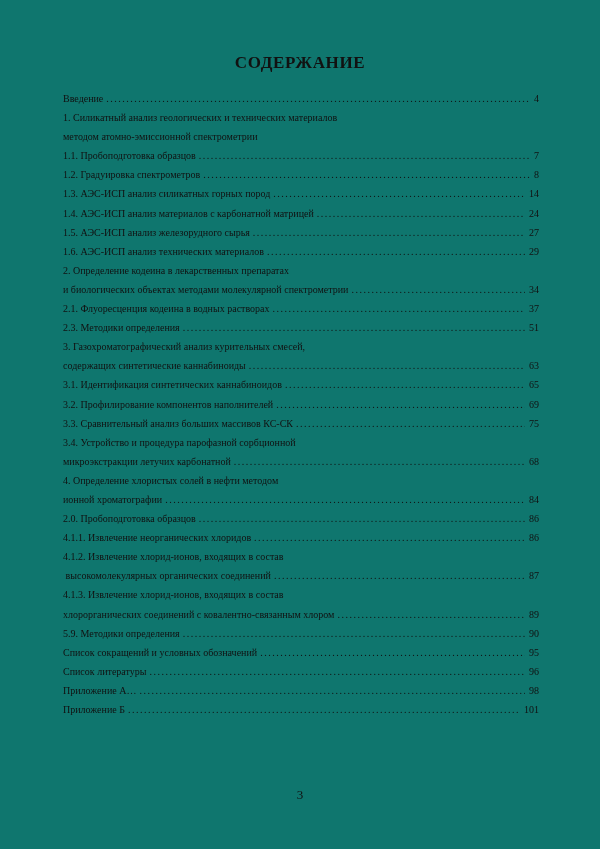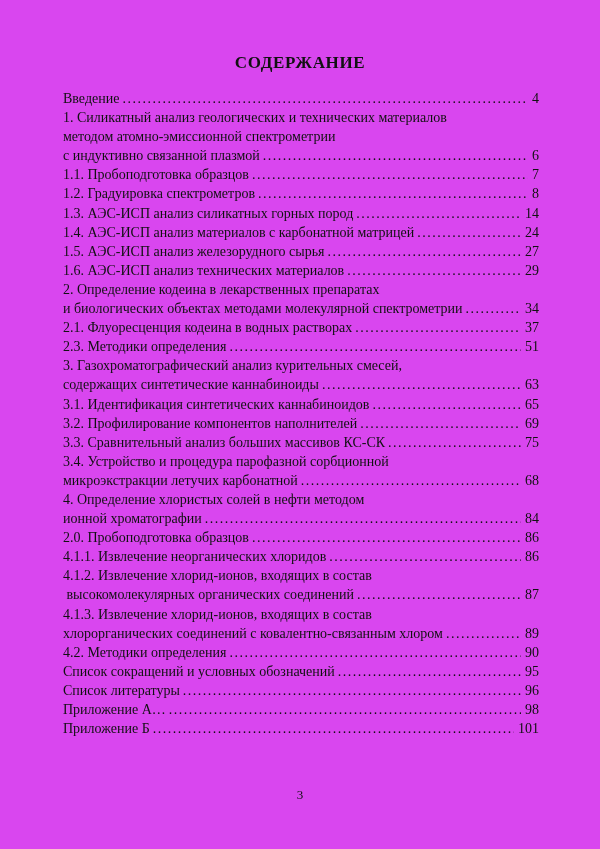--- a/index.html
+++ b/index.html
@@ -6,37 +6,37 @@
   body {
     width: 600px; height: 849px;
     background: #ffffff;
     font-family: "Liberation Serif", "DejaVu Serif", serif;
     color: #111;
     overflow: hidden;
   }
   .page {
     position: relative;
     width: 600px; height: 849px;
-    background: #d946ef;
+    background: #0f766e;
   }
   .title {
     position: absolute;
     top: 53px; left: 0; right: 0;
     margin: 0;
     text-align: center;
     font-size: 17px;
     font-weight: bold;
     letter-spacing: 0.6px;
   }
   .toc {
     position: absolute;
     top: 89px;
     left: 63px;
     right: 61px;
-    font-size: 14px;
+    font-size: 10px;
   }
   .row {
     display: flex;
     align-items: baseline;
     height: 19.1px;
     line-height: 19.1px;
     overflow: hidden;
   }
   .txt {
     white-space: pre;
@@ -76,25 +76,20 @@
         <span class="leader"></span>
         <span class="pg">4</span>
       </div>
       <div class="row">
         <span class="txt">1. Силикатный анализ геологических и технических материалов</span>
       </div>
       <div class="row">
         <span class="txt">методом атомно-эмиссионной спектрометрии</span>
       </div>
       <div class="row">
-        <span class="txt">с индуктивно связанной плазмой</span>
-        <span class="leader"></span>
-        <span class="pg">6</span>
-      </div>
-      <div class="row">
         <span class="txt">1.1. Пробоподготовка образцов</span>
         <span class="leader"></span>
         <span class="pg">7</span>
       </div>
       <div class="row">
         <span class="txt">1.2. Градуировка спектрометров</span>
         <span class="leader"></span>
         <span class="pg">8</span>
       </div>
       <div class="row">
@@ -194,21 +189,21 @@
       </div>
       <div class="row">
         <span class="txt">4.1.3. Извлечение хлорид-ионов, входящих в состав</span>
       </div>
       <div class="row">
         <span class="txt">хлорорганических соединений с ковалентно-связанным хлором</span>
         <span class="leader"></span>
         <span class="pg">89</span>
       </div>
       <div class="row">
-        <span class="txt">4.2. Методики определения</span>
+        <span class="txt">5.9. Методики определения</span>
         <span class="leader"></span>
         <span class="pg">90</span>
       </div>
       <div class="row">
         <span class="txt">Список сокращений и условных обозначений</span>
         <span class="leader"></span>
         <span class="pg">95</span>
       </div>
       <div class="row">
         <span class="txt">Список литературы</span>

